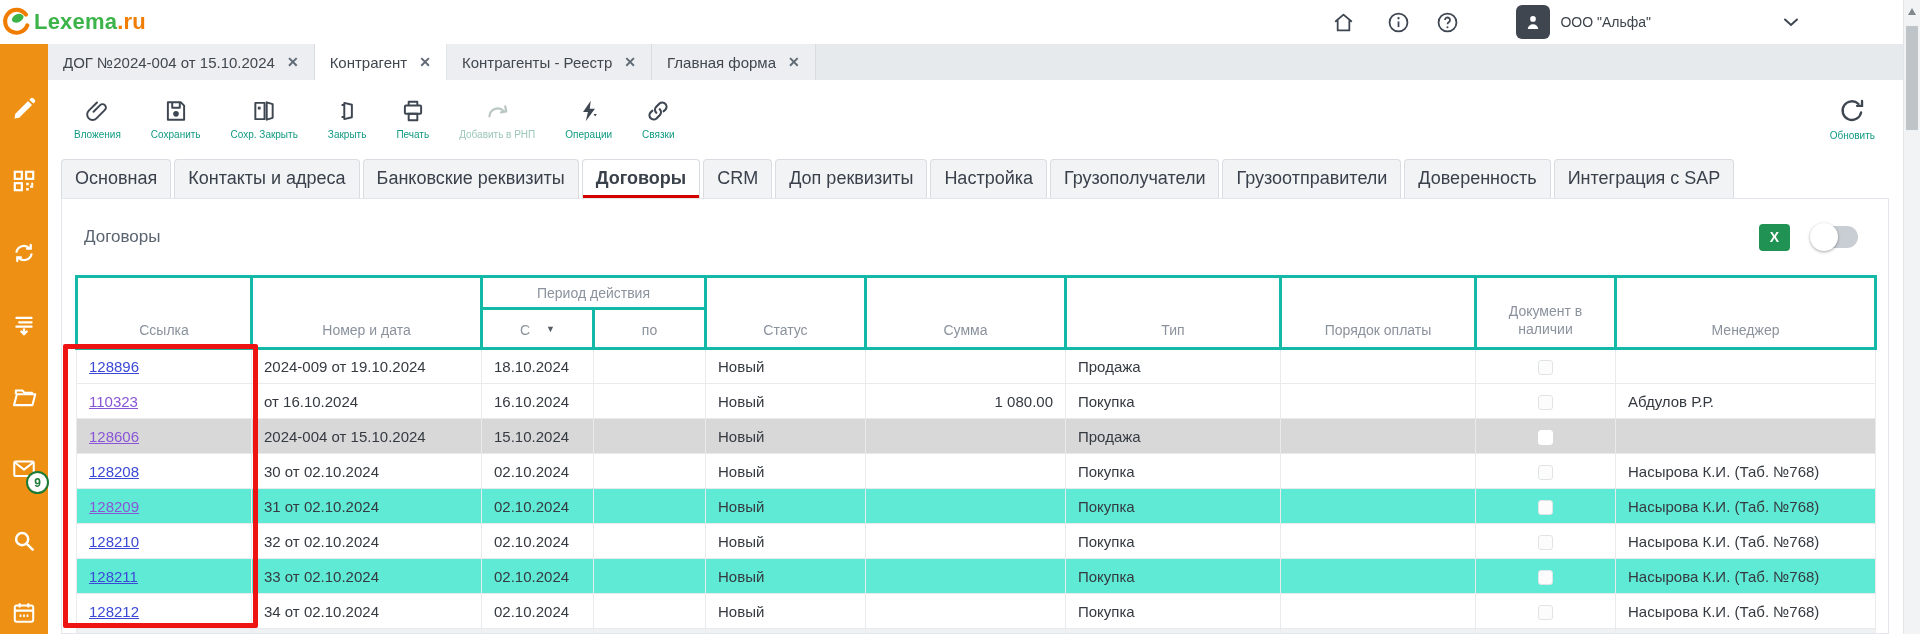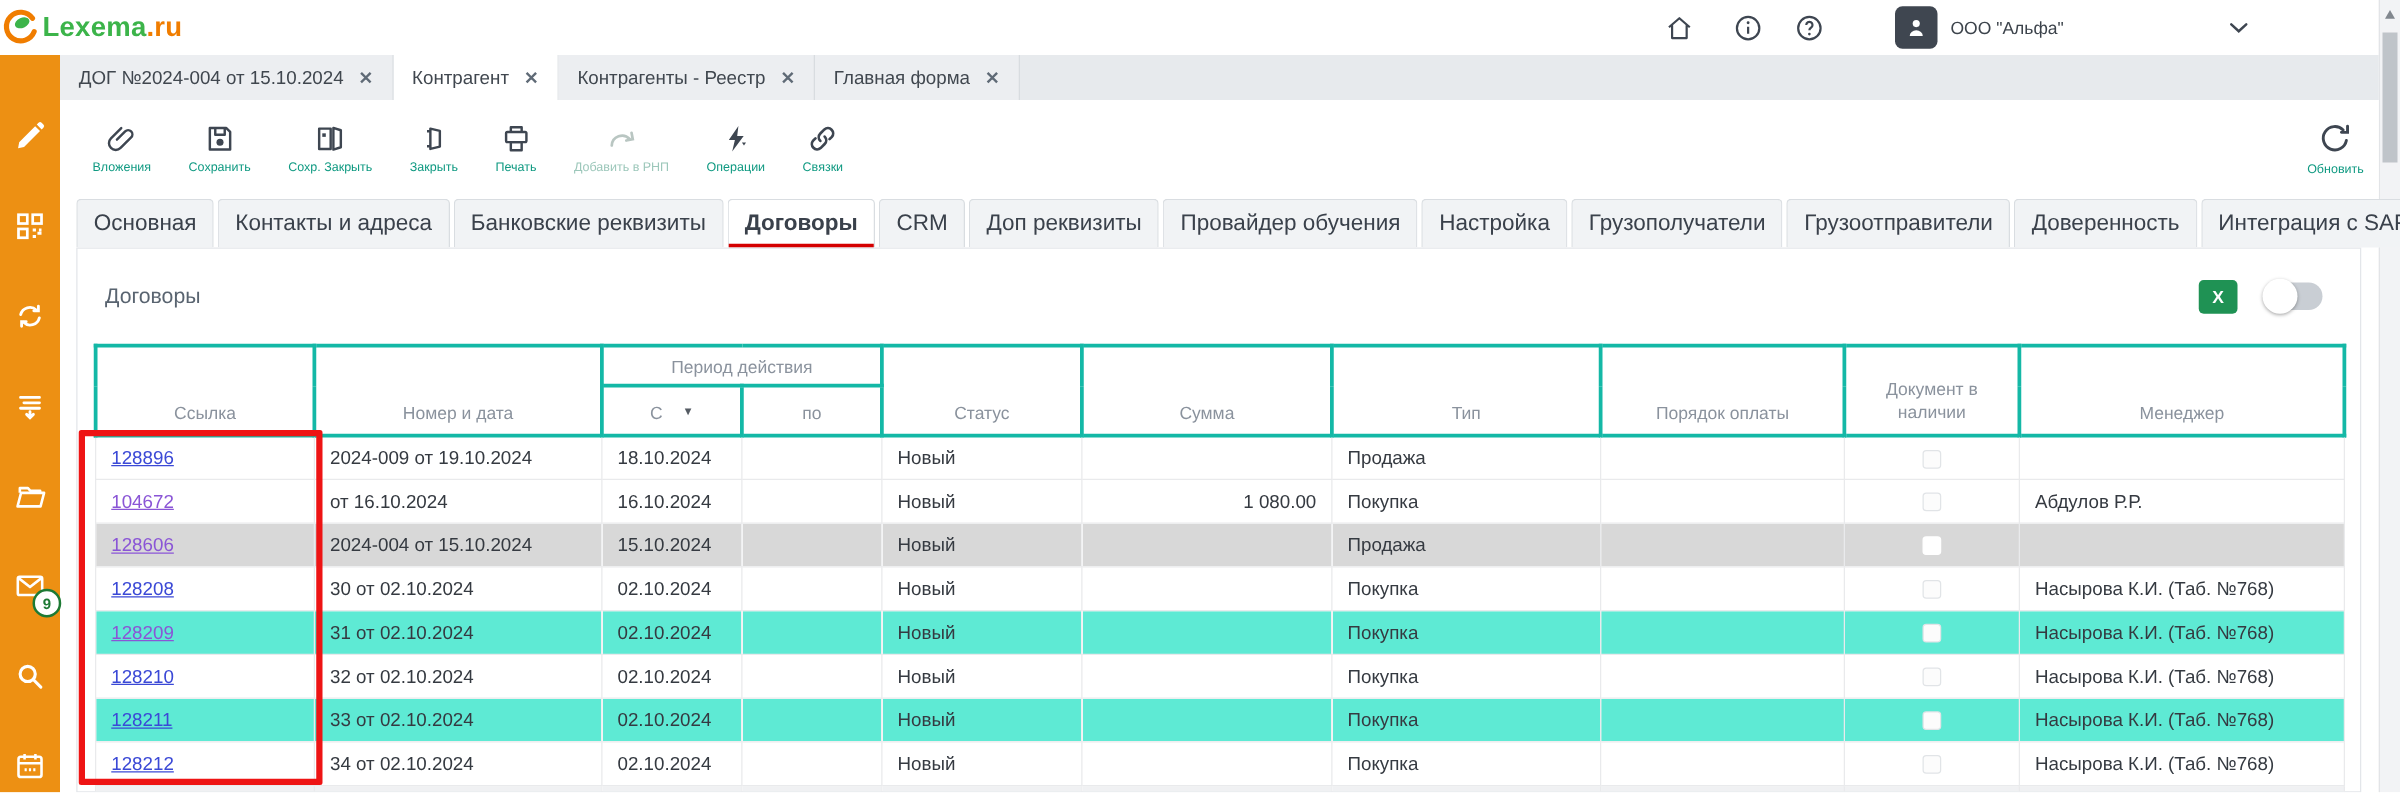--- a/index.html
+++ b/index.html
@@ -37,21 +37,21 @@
   .dtab { display:flex; align-items:center; padding:0 15px; font-size:15px; color:#40474f; background:#eceef1; border-right:1px solid #d8dce0; cursor:pointer; white-space:nowrap; }
   .dtab.active { background:#fff; border-right:1px solid #e2e5e8; }
   .dtab .x { margin-left:12px; font-size:14px; color:#5f6a76; font-weight:700; cursor:pointer; }
 
   .toolbar { height:78px; background:#fff; display:flex; align-items:center; padding:0 0 0 26px; }
   .tool { display:flex; flex-direction:column; align-items:center; margin-right:30px; cursor:pointer; }
   .tool svg { color:#3e4651; }
   .tool .tl { margin-top:5px; font-size:10px; color:#109a82; white-space:nowrap; }
   .tool.disabled svg { color:#b9c6c2; }
   .tool.disabled .tl { color:#9cc7ba; }
-  .tool-refresh { margin-left:auto; margin-right:12px; }
+  .tool-refresh { margin-left:auto; margin-right:28px; }
 
   .subtabs { height:40px; background:#fff; display:flex; align-items:flex-end; padding-left:13px; }
   .stab { font-size:18px; color:#3a414b; background:#f1f3f5; border:1px solid #d9dde1; border-bottom:none; border-radius:4px 4px 0 0; padding:8px 13px 9px; margin-right:3px; white-space:nowrap; position:relative; cursor:pointer; }
   .stab.active { background:#fff; font-weight:700; }
   .stab.active::after { content:""; position:absolute; left:0; right:0; bottom:-2px; height:5px; background:#d40000; }
 
   .panel { flex:1; margin:0 14px 0 13px; border:1px solid #e3e6ea; background:#fff; position:relative; overflow:hidden; }
   .panel-head { height:76px; display:flex; align-items:center; padding:0 22px; }
   .p-title { font-size:17px; color:#596470; }
   .excel-btn { margin-left:auto; width:31px; height:27px; background:#1F9254; border-radius:4px; color:#fff; font-weight:700; font-size:14px; display:flex; align-items:center; justify-content:center; cursor:pointer; }
@@ -298,21 +298,20 @@
       </div>
     </div>
 
     <div class="subtabs">
       <span class="stab">Основная</span>
       <span class="stab">Контакты и адреса</span>
       <span class="stab">Банковские реквизиты</span>
       <span class="stab active">Договоры</span>
       <span class="stab">CRM</span>
       <span class="stab">Доп реквизиты</span>
-      <span class="stab">Провайдер обучения</span>
       <span class="stab">Настройка</span>
       <span class="stab">Грузополучатели</span>
       <span class="stab">Грузоотправители</span>
       <span class="stab">Доверенность</span>
       <span class="stab">Интеграция с SAP</span>
     </div>
 
     <div class="panel">
       <div class="panel-head">
         <span class="p-title">Договоры</span>
@@ -358,21 +357,21 @@
           <td>18.10.2024</td>
           <td></td>
           <td>Новый</td>
           <td class="r"></td>
           <td>Продажа</td>
           <td></td>
           <td class="ctr"><span class="cb"></span></td>
           <td></td>
         </tr>
         <tr class="visited">
-          <td><a>104672</a></td>
+          <td><a>110323</a></td>
           <td>от 16.10.2024</td>
           <td>16.10.2024</td>
           <td></td>
           <td>Новый</td>
           <td class="r">1 080.00</td>
           <td>Покупка</td>
           <td></td>
           <td class="ctr"><span class="cb"></span></td>
           <td>Абдулов Р.Р.</td>
         </tr>

